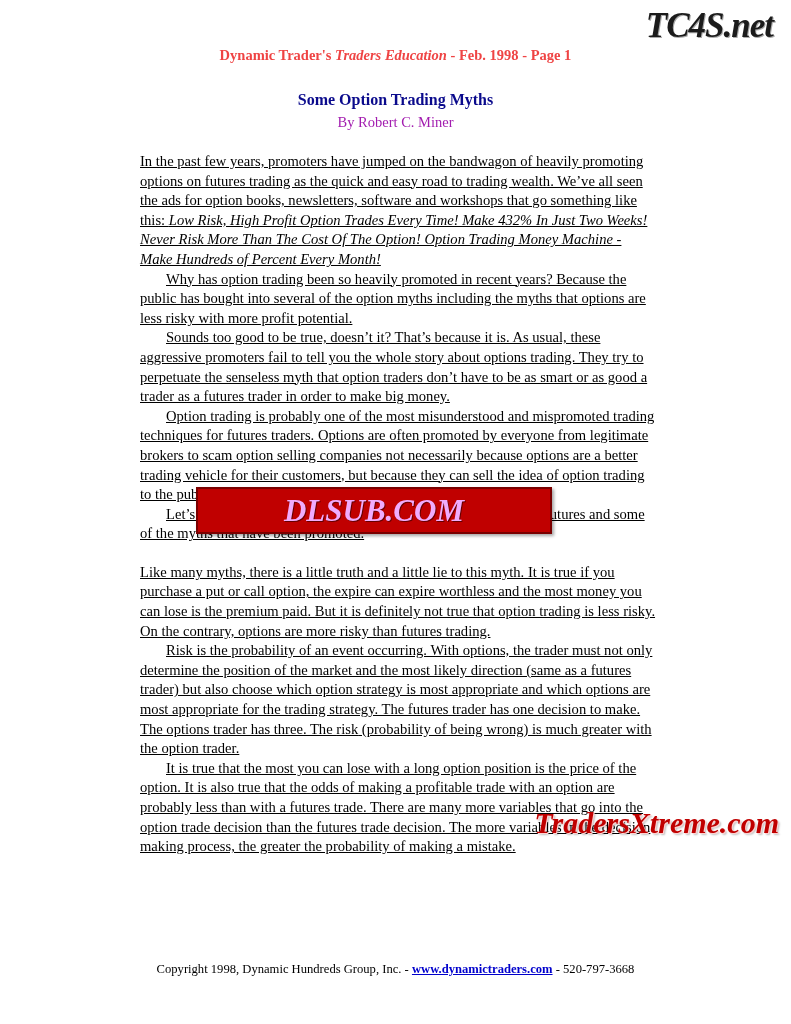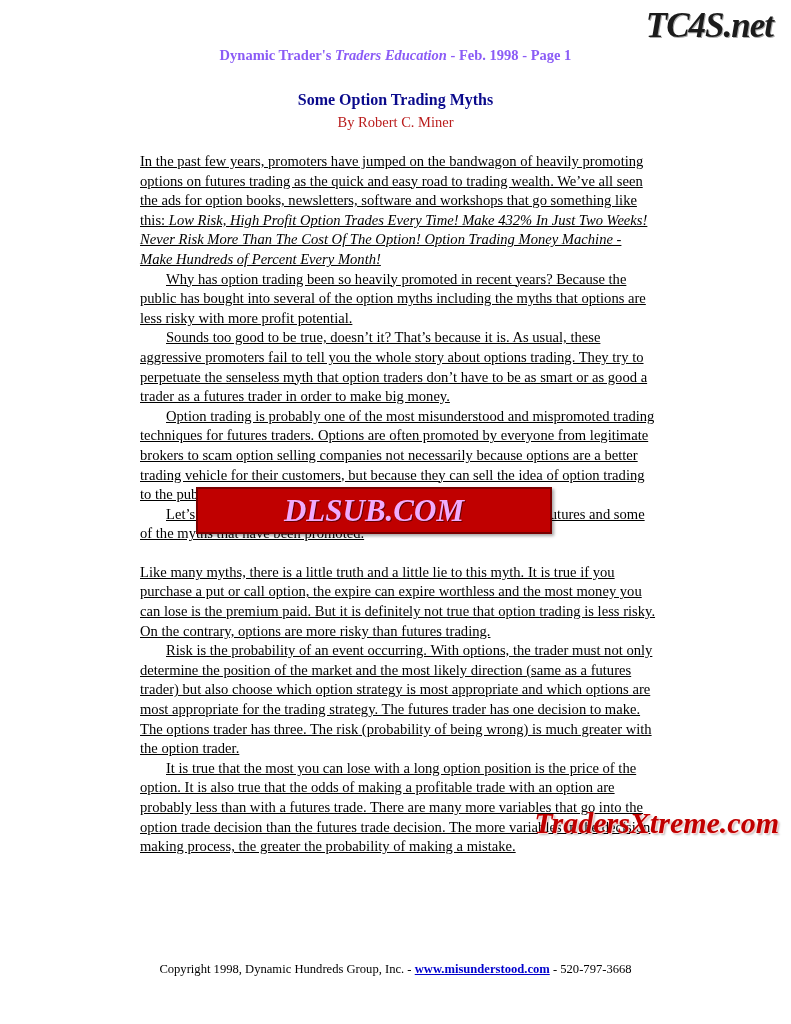--- a/index.html
+++ b/index.html
@@ -38,42 +38,42 @@
     text-shadow: 1px 1px 0 #aaa;
   }
 
   .header-line {
     position: absolute;
     left: 0; right: 0;
     top: 47px;
     text-align: center;
     font-size: 14.5px;
     font-weight: bold;
-    color: #8b5cf6;
+    color: #ef4444;
   }
   .header-line .ital {
     font-style: italic;
   }
 
   .doc-title {
     position: absolute;
     left: 0; right: 0;
     top: 91px;
     text-align: center;
     font-size: 16px;
     font-weight: bold;
     color: #0a0a8c;
   }
   .doc-byline {
     position: absolute;
     left: 0; right: 0;
     top: 114px;
     text-align: center;
     font-size: 14.5px;
-    color: #b91c1c;
+    color: #a21caf;
   }
 
   .body-col {
     position: absolute;
     left: 140px;
     top: 152px;
     width: 516px;
     font-size: 14.6px;
     line-height: 19.6px;
     text-align: left;
@@ -176,18 +176,18 @@
 
     <p class="indent">It is true that the most you can lose with a long option position is the price of the option. It is also true that the odds of making a profitable trade with an option are probably less than with a futures trade. There are many more variables that go into the option trade decision than the futures trade decision. The more variables in the decision making process, the greater the probability of making a mistake.</p>
 
   </div>
 
   <div class="wm-mid">
     <span>DLSUB.COM</span>
   </div>
 
   <div class="footer">
-    <span>Copyright 1998, Dynamic Hundreds Group, Inc. - </span><a href="#">www.misunderstood.com</a><span> - 520-797-3668</span>
+    <span>Copyright 1998, Dynamic Hundreds Group, Inc. - </span><a href="#">www.dynamictraders.com</a><span> - 520-797-3668</span>
   </div>
 
   <div class="wm-bottom">TradersXtreme.com</div>
 
 </div>
 
 </body></html>

